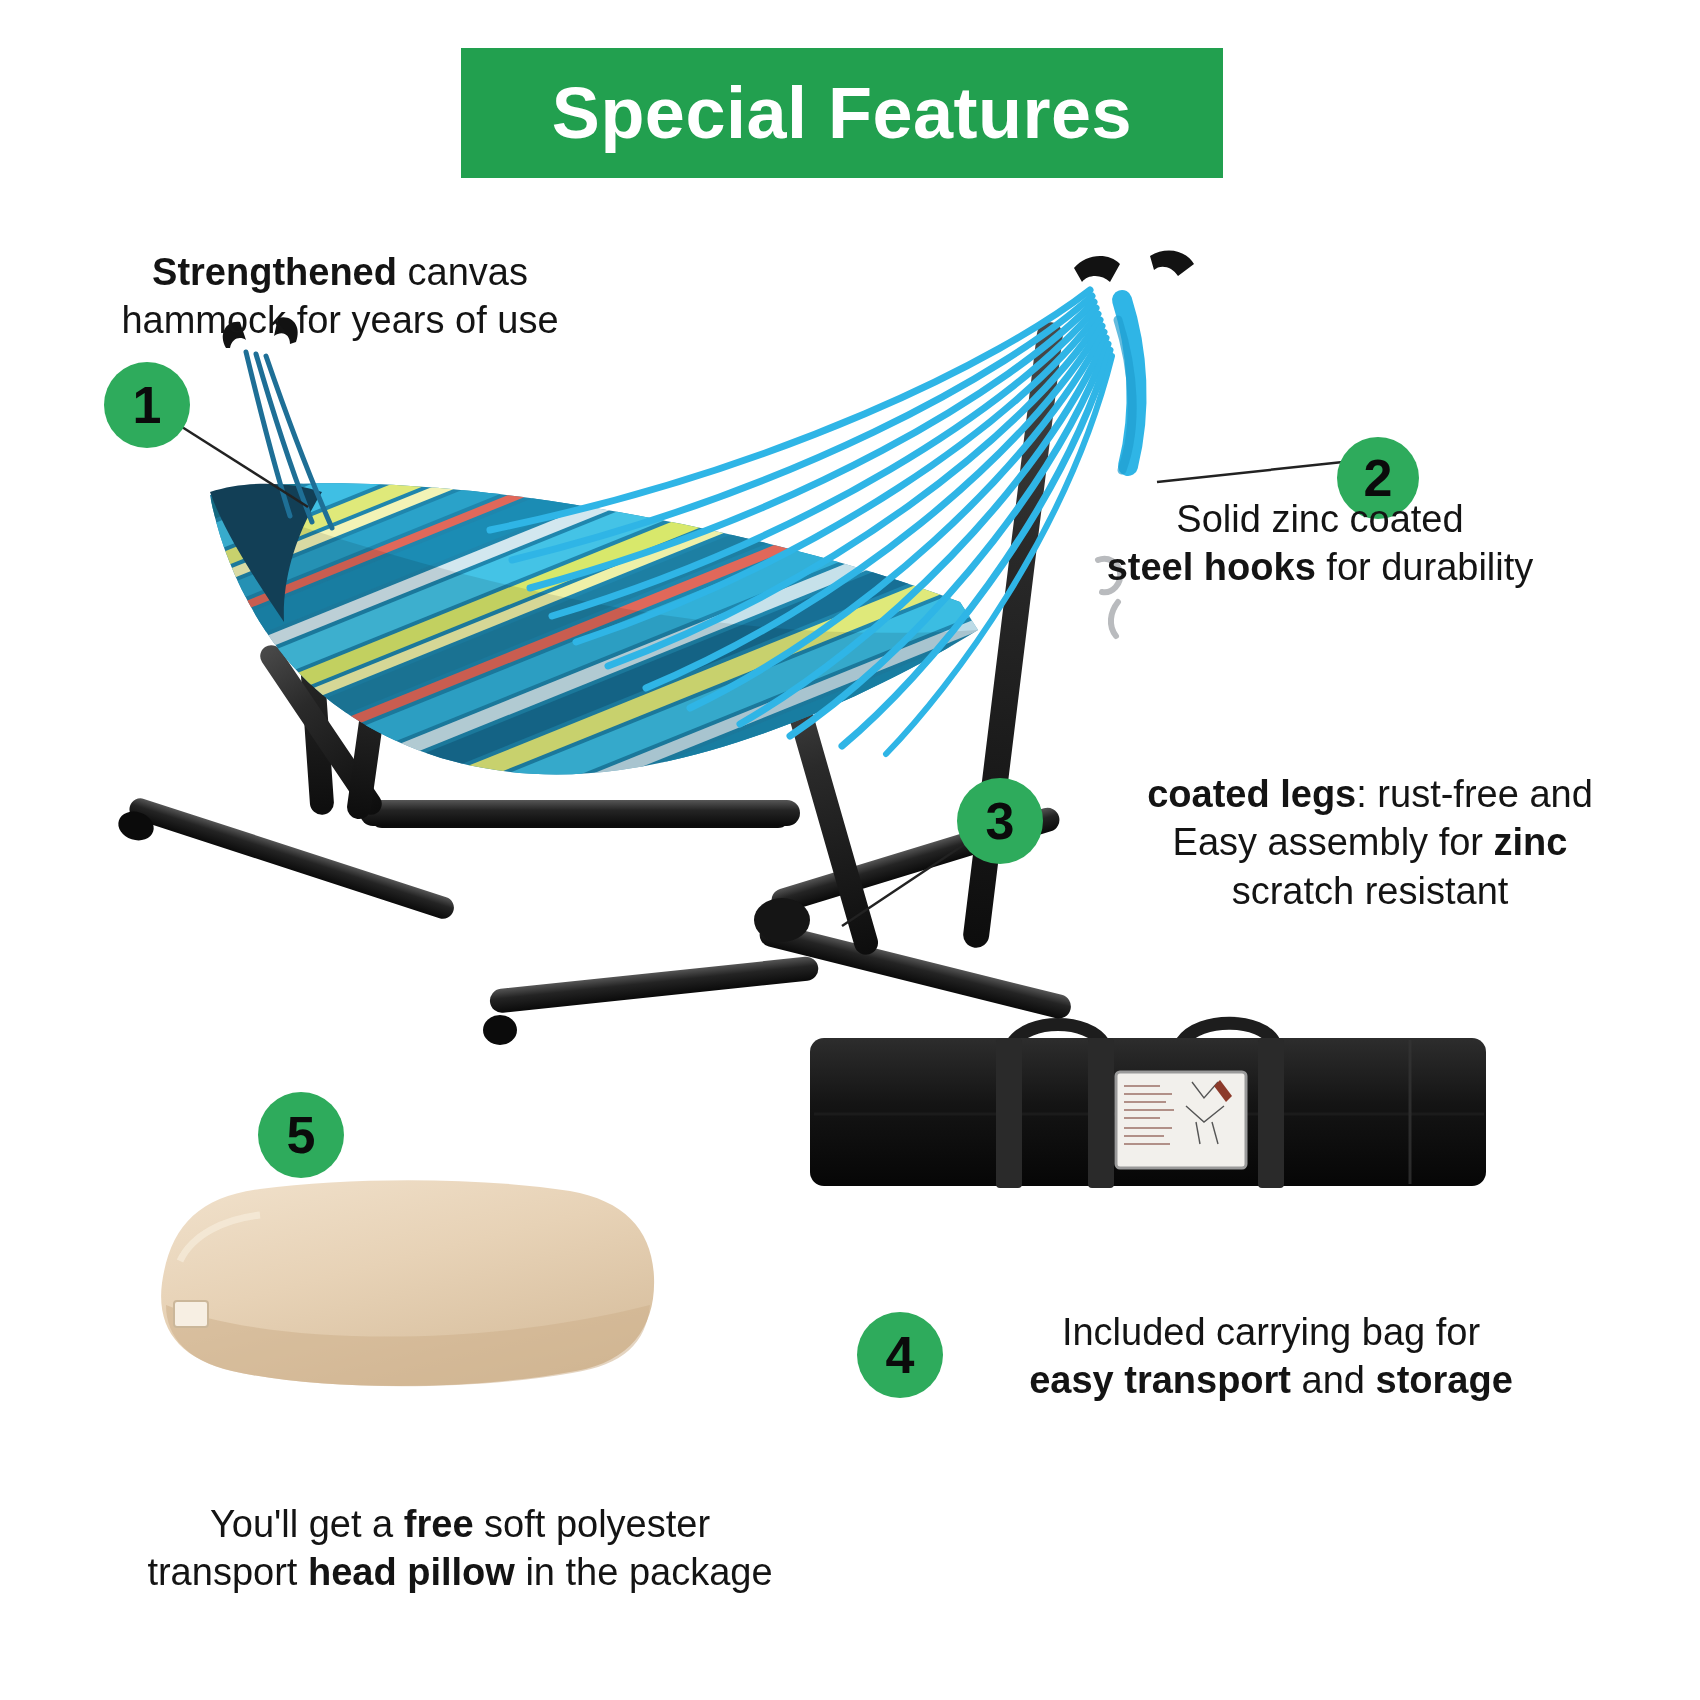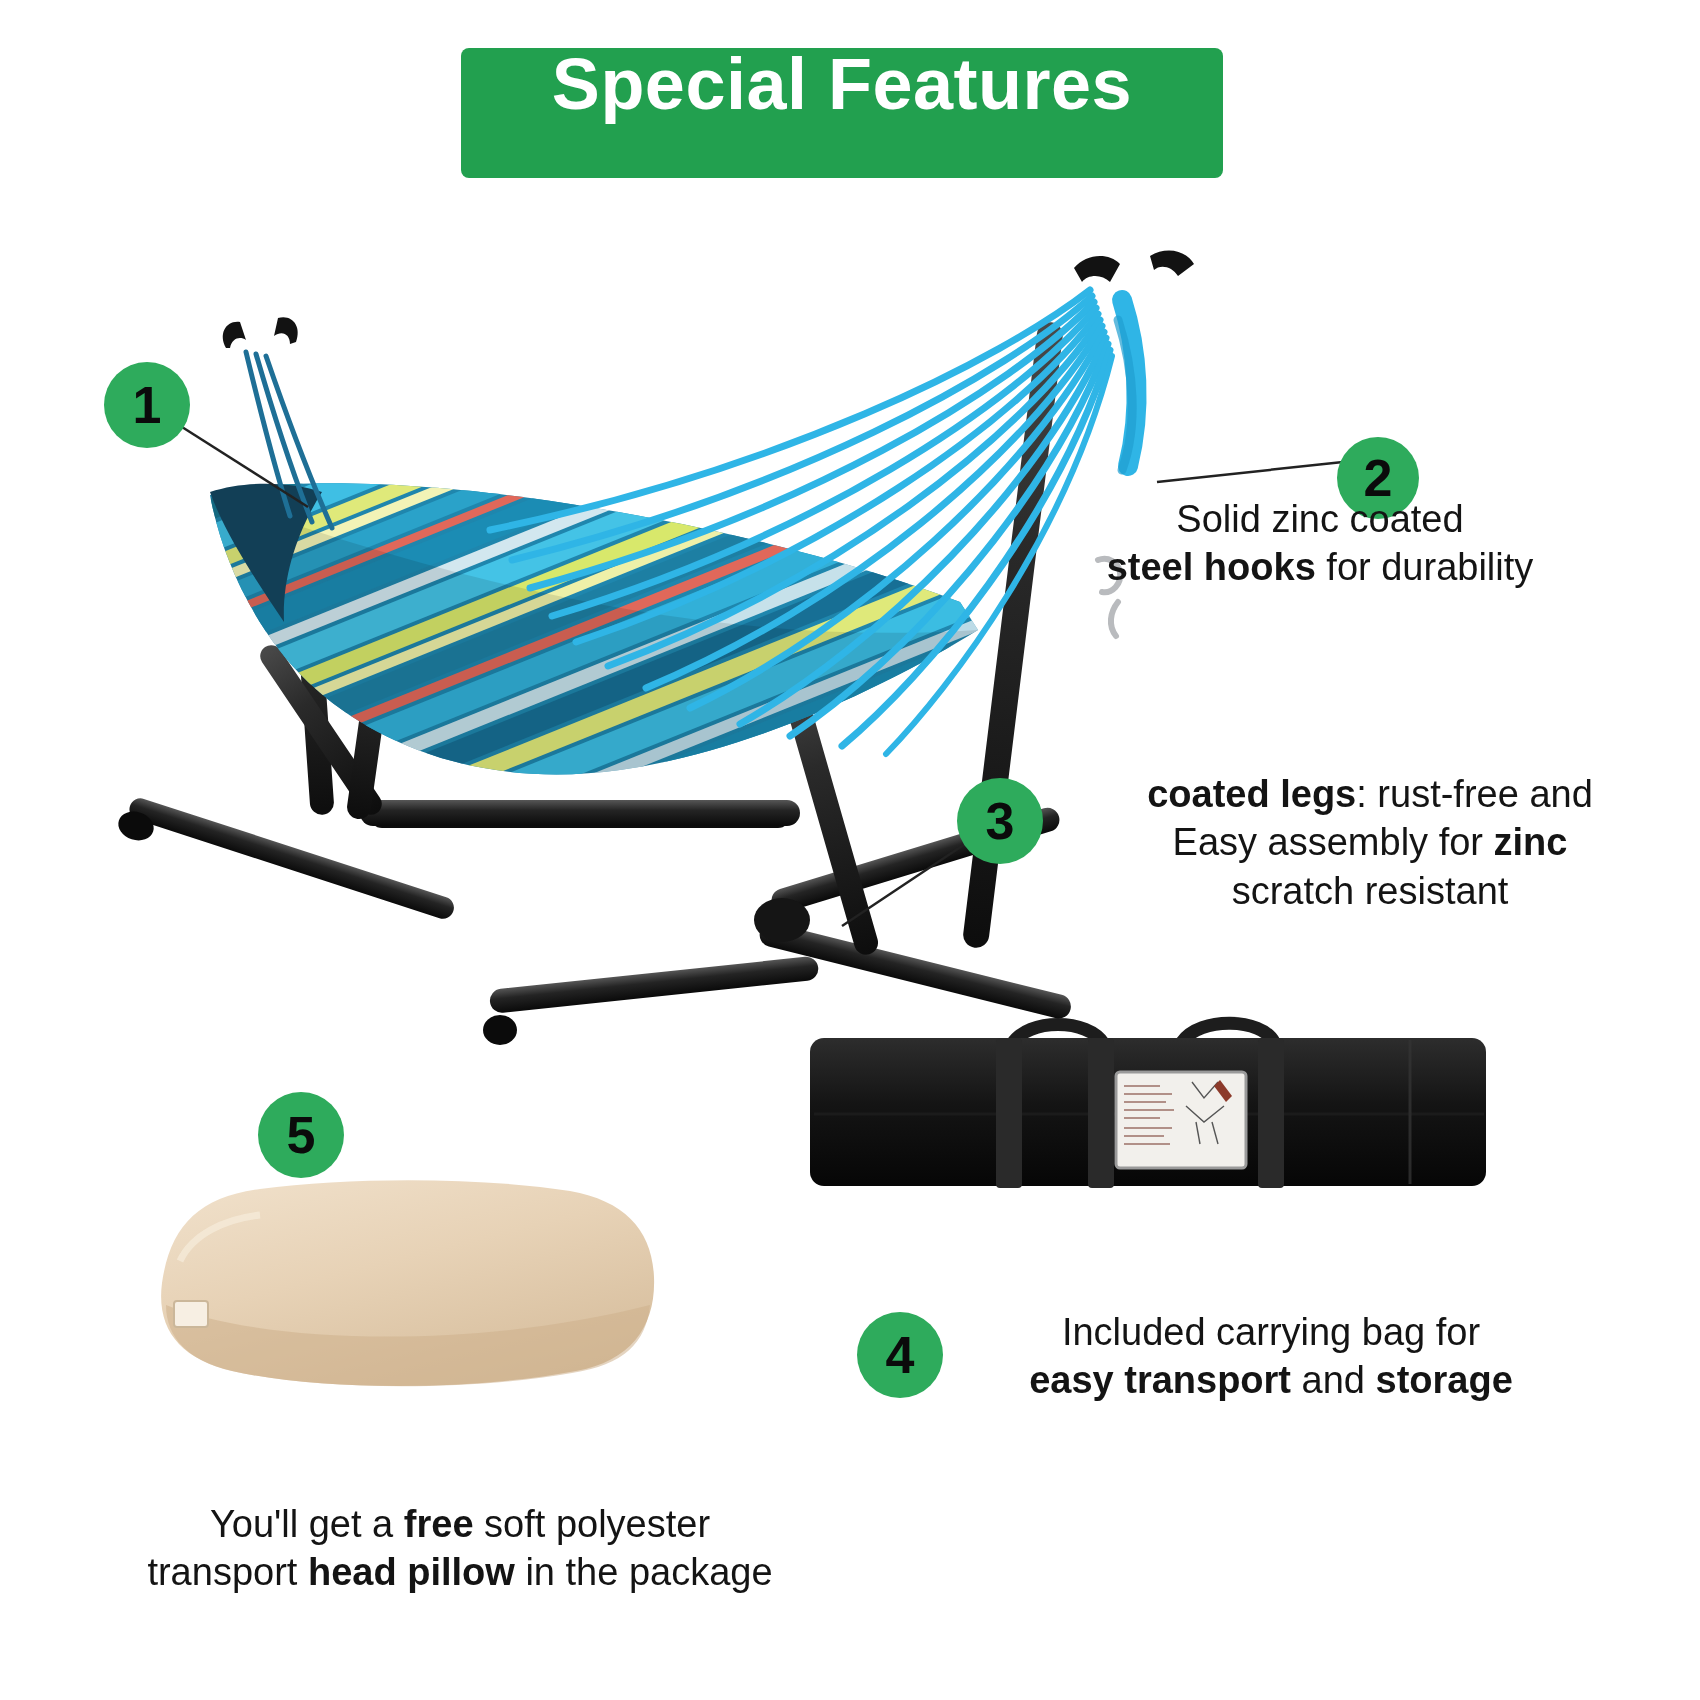--- a/index.html
+++ b/index.html
@@ -19,22 +19,22 @@
 
   
   #title-banner {
     position: absolute;
     left: 461px;
     top: 48px;
     width: 762px;
     height: 130px;
     background: #22a04f;
     display: flex;
+    align-items: center;
     justify-content: center;
-    border-radius: 8px;
   }
   #title-banner .title-text {
     color: #ffffff;
     font-size: 72px;
     font-weight: bold;
     letter-spacing: 0.5px;
     line-height: 1;
   }
 
   
@@ -316,20 +316,26 @@
   </div>
 
   <div class="badge" style="left:857px; top:1312px; width:86px; height:86px;">
     <span>4</span>
   </div>
 
   <div class="badge" style="left:258px; top:1092px; width:86px; height:86px;">
     <span>5</span>
   </div>
 
+  <div class="callout ta-center" style="left:110px; top:248px; width:460px;">
+    <div>
+      <b>Strengthened</b><span> canvas</span>
+    </div>
+    <div>hammock for years of use</div>
+  </div>
 
   <div class="callout ta-center" style="left:990px; top:495px; width:660px;">
     <div>Solid zinc coated</div>
     <div>
       <b>steel hooks</b><span> for durability</span>
     </div>
   </div>
 
   <div class="callout ta-center" style="left:1055px; top:770px; width:630px;">
     <div>

